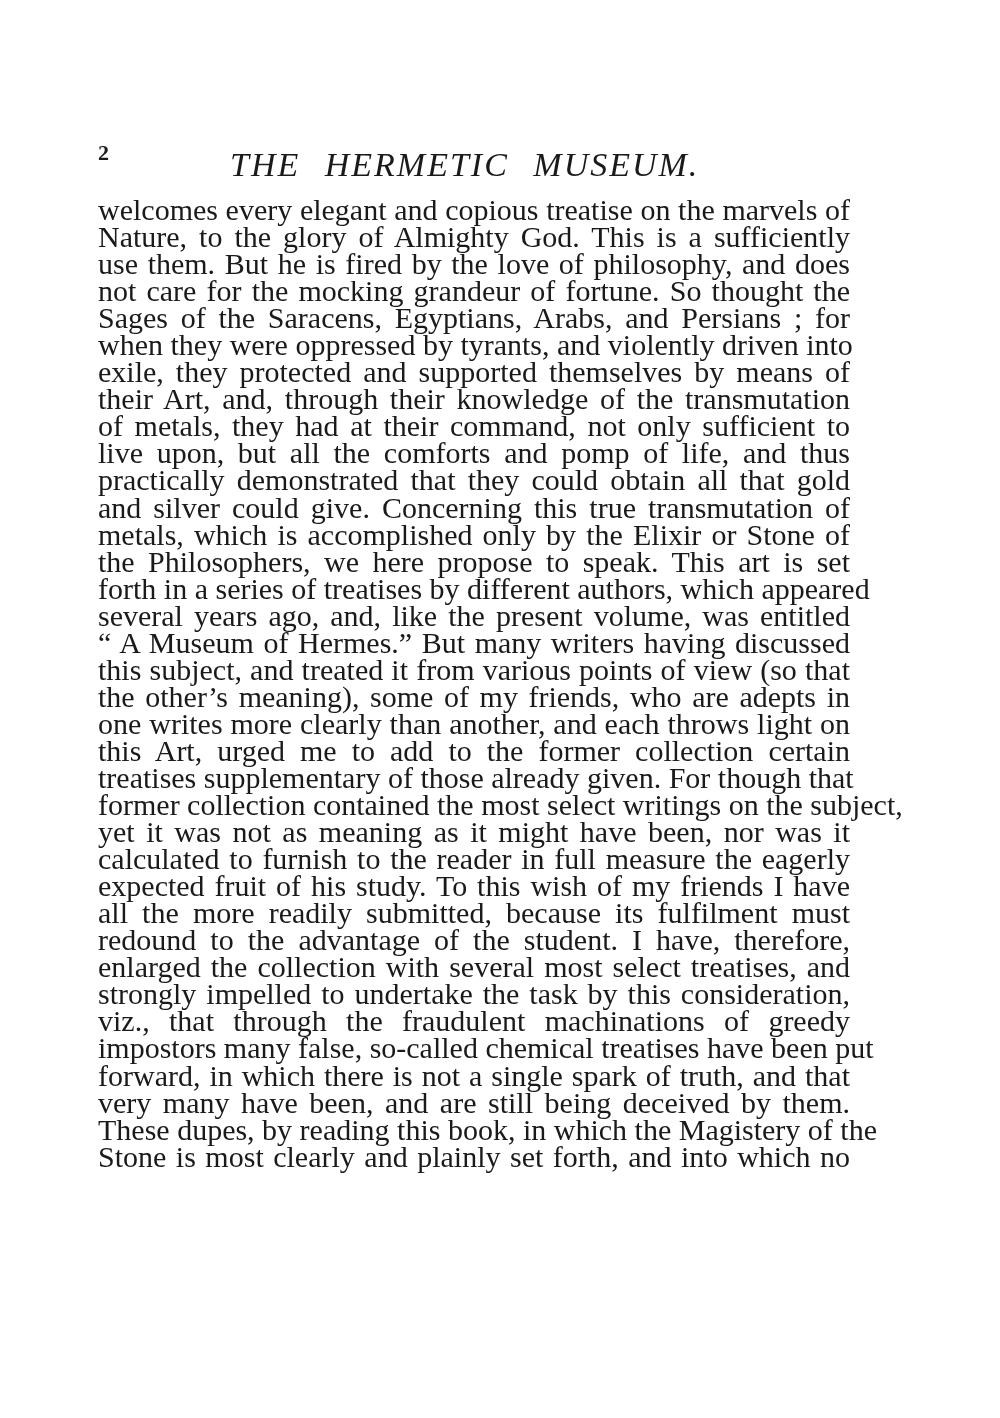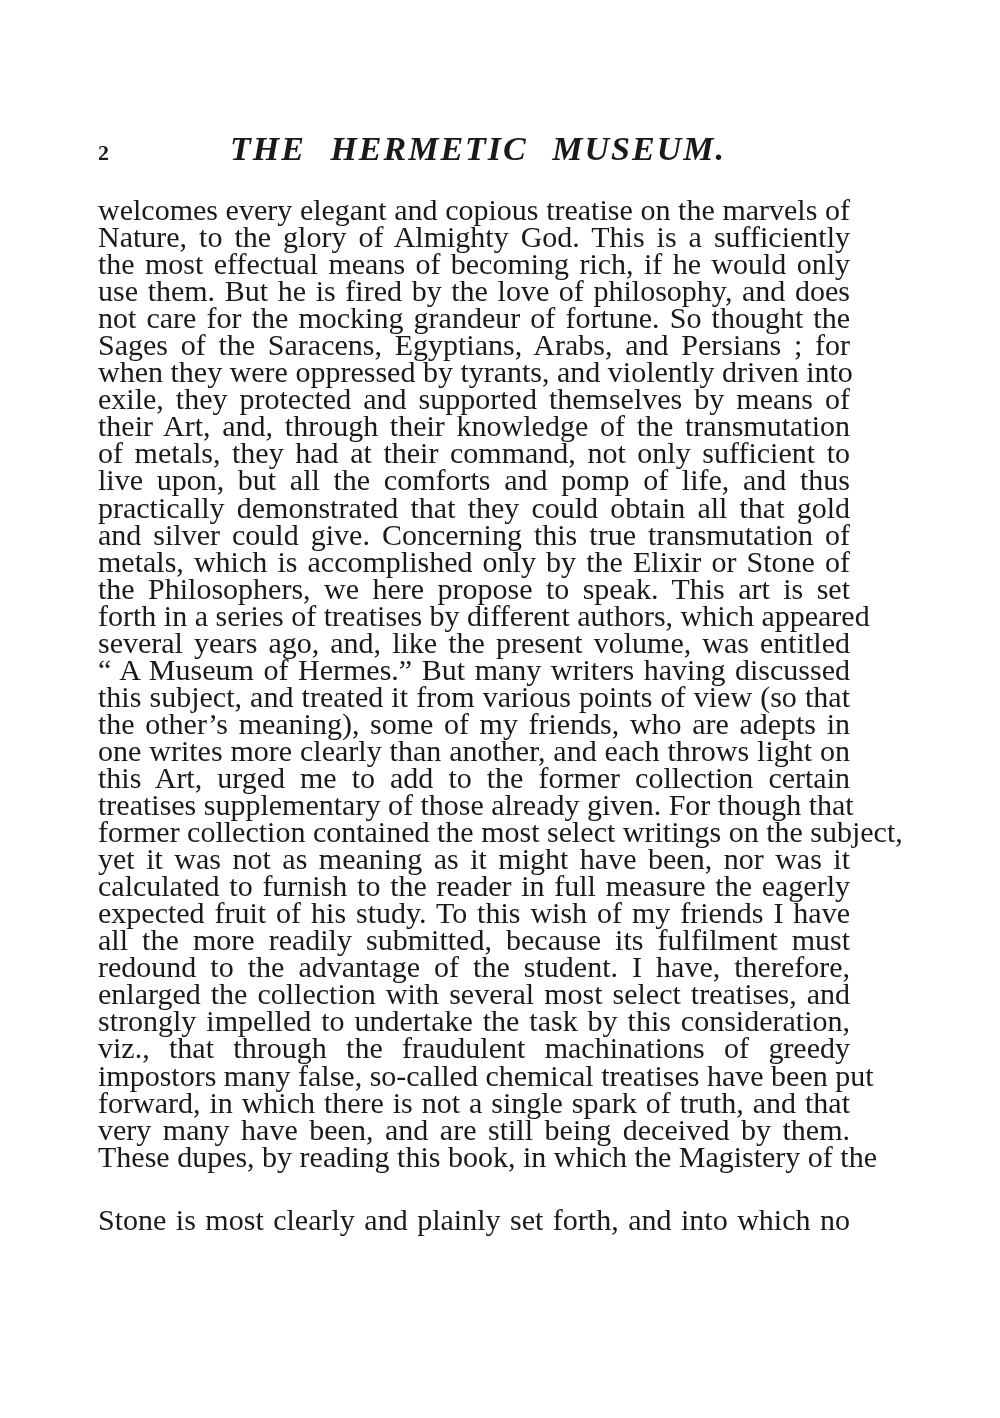--- a/index.html
+++ b/index.html
@@ -10,48 +10,46 @@
     font-family: "Liberation Serif", "DejaVu Serif", serif;
   }
   .running-head {
     position: absolute; top: 130px; left: 98px; width: 752px; height: 44px;
   }
   .page-number {
     position: absolute; left: 0; top: 10px;
     font-size: 22px; font-weight: bold;
   }
   .running-title {
-    position: absolute; left: 132px; top: 0;
+    position: absolute; left: 132px; top: 16px;
     font-size: 34px; font-style: italic; letter-spacing: 2px; word-spacing: 14px;
     white-space: nowrap;
-    font-weight: bold;
   }
   .body-text {
     position: absolute; left: 98px; top: 196px; width: 752px;
   }
   .line {
     display: block; height: 27.05px; line-height: 27px;
     font-size: 30px; white-space: nowrap;
     text-align: justify; text-align-last: justify;
   }
-  .line.last { text-align-last: justify; margin-top: 36px; }
+  .line.last { text-align-last: justify; }
 </style>
 </head>
 <body>
 
 <div class="page">
   <div class="running-head">
     <span class="page-number">2</span>
     <span class="running-title">THE HERMETIC MUSEUM.</span>
   </div>
 
   <div class="body-text">
     <span class="line">welcomes every elegant and copious treatise on the marvels of</span>
     <span class="line">Nature, to the glory of Almighty God. This is a sufficiently</span>
-    <span class="line">the most effectual means of becoming rich, if he would only</span>
     <span class="line">use them. But he is fired by the love of philosophy, and does</span>
     <span class="line">not care for the mocking grandeur of fortune. So thought the</span>
     <span class="line">Sages of the Saracens, Egyptians, Arabs, and Persians ; for</span>
     <span class="line">when they were oppressed by tyrants, and violently driven into</span>
     <span class="line">exile, they protected and supported themselves by means of</span>
     <span class="line">their Art, and, through their knowledge of the transmutation</span>
     <span class="line">of metals, they had at their command, not only sufficient to</span>
     <span class="line">live upon, but all the comforts and pomp of life, and thus</span>
     <span class="line">practically demonstrated that they could obtain all that gold</span>
     <span class="line">and silver could give. Concerning this true transmutation of</span>

